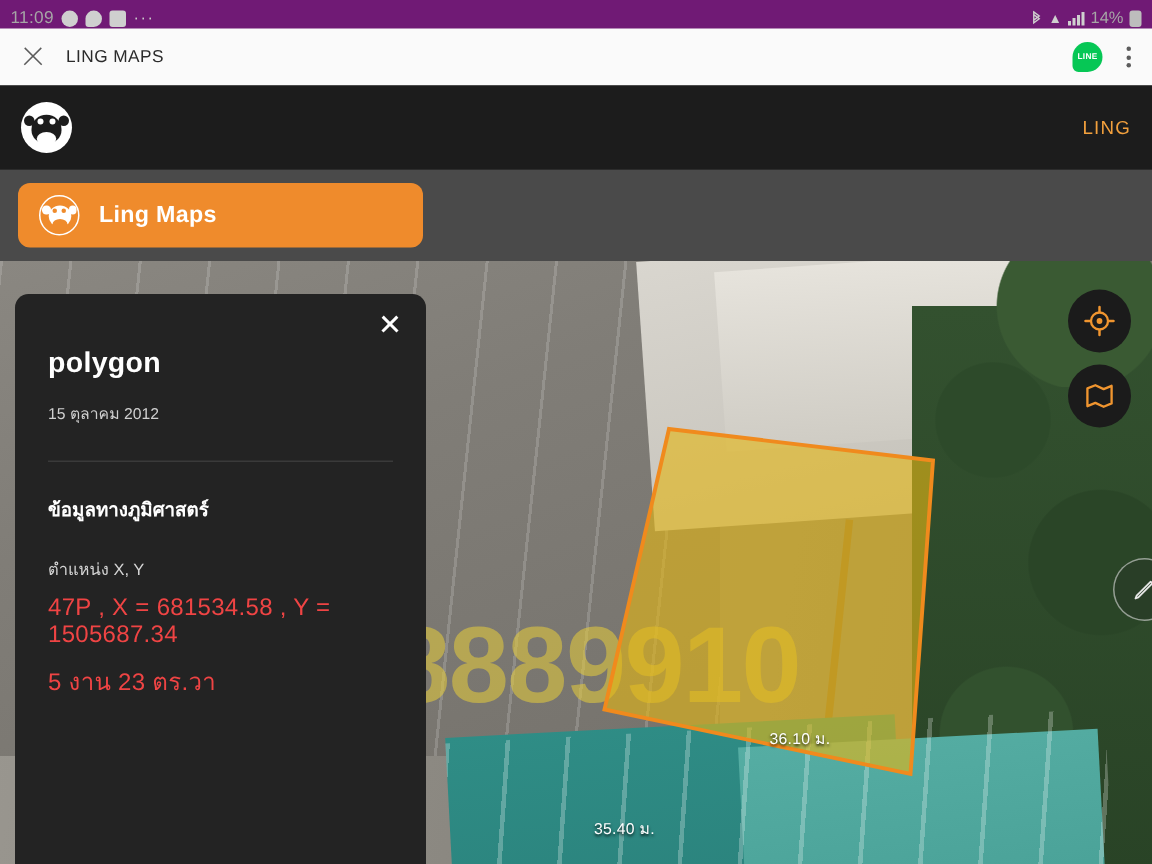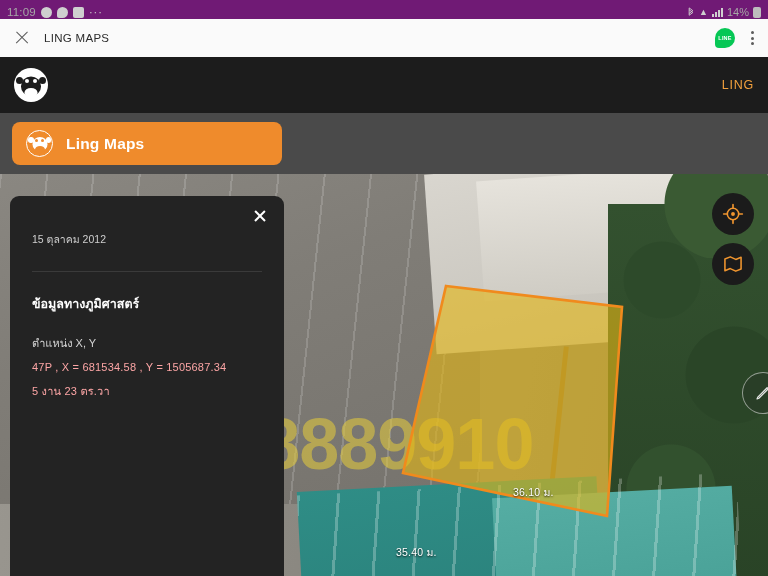--- a/index.html
+++ b/index.html
@@ -218,21 +218,21 @@
   }
   .panel-close:before,.panel-close:after{
     content:""; position:absolute; left:3px; top:9px; width:14px; height:2.2px; background:#fff;
   }
   .panel-close:before{transform:rotate(45deg)} .panel-close:after{transform:rotate(-45deg)}
   .p-title { font-size:19px; font-weight:bold; letter-spacing:.2px; margin-top:14px; }
   .p-date  { font-size:10.5px; color:#cfcfcf; margin-top:13px; }
   .p-div   { height:1px; background:#3a3a3a; margin:23px 0 0 0; }
   .p-sect  { font-size:12.5px; font-weight:bold; margin-top:22px; }
   .p-label { font-size:11px; color:#d4d4d4; margin-top:20px; }
-  .p-value { font-size:11px; color:#fca5a5; margin-top:9px; letter-spacing:.2px; }
+  .p-value { font-size:16px; color:#ef4444; margin-top:9px; letter-spacing:.2px; }
 </style>
 </head>
 <body>
 
 <div id="app">
 
   <div class="statusbar">
     <div class="sb-left">
       <span class="sb-time">11:09</span>
       <span class="sb-ic"></span>
@@ -342,20 +342,21 @@
 
     <div class="edge-tab">
       <svg width="18" height="18" viewBox="0 0 24 24">
         <path d="M4 20 L6.5 19 L19 6.5 L17.5 5 L5 17.5 Z" fill="none" stroke="#e6e6e6" stroke-width="1.6" stroke-linejoin="round"></path>
       </svg>
     </div>
   </div>
 
   <div class="panel">
     <div class="panel-close"></div>
+    <div class="p-title">polygon</div>
     <div class="p-date">15 ตุลาคม 2012</div>
     <div class="p-div"></div>
     <div class="p-sect">ข้อมูลทางภูมิศาสตร์</div>
     <div class="p-label">ตำแหน่ง X, Y</div>
     <div class="p-value">47P , X = 681534.58 , Y = 1505687.34</div>
     <div class="p-value">5 งาน 23 ตร.วา</div>
   </div>
 
 </div>
 

